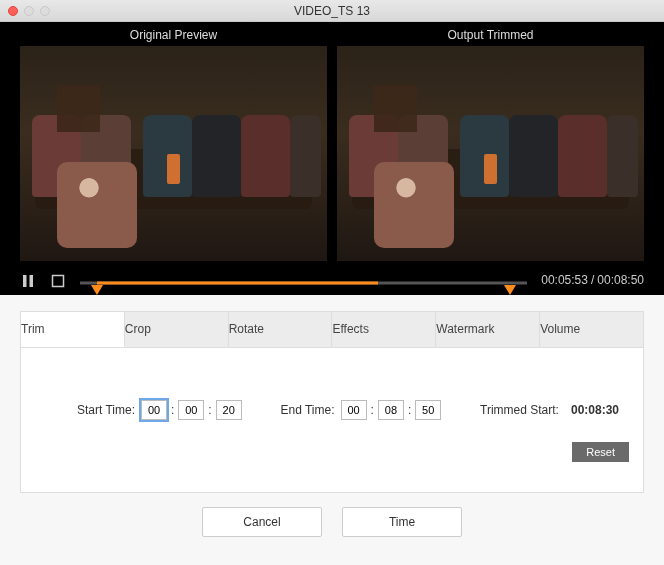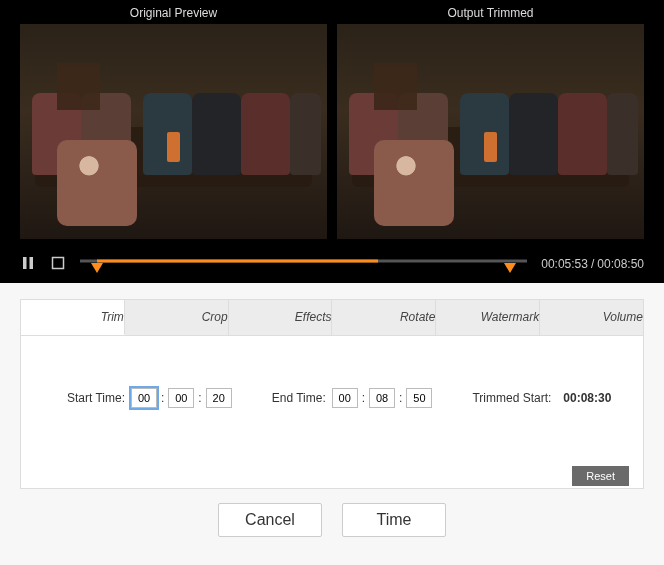--- a/index.html
+++ b/index.html
@@ -4,71 +4,79 @@
 <style>
   * { box-sizing: border-box; margin: 0; padding: 0; font-family: -apple-system, BlinkMacSystemFont, "Helvetica Neue", Arial, sans-serif; }
   html, body { width: 664px; height: 565px; background: #f0f0f0; overflow: hidden; }
   .window { width: 664px; height: 565px; background: #f0f0f0; display: flex; flex-direction: column; }
   .titlebar { height: 22px; background: linear-gradient(#e8e8e8,#d8d8d8); display: flex; align-items: center; padding-left: 8px; position: relative; border-bottom: 1px solid #c8c8c8; }
   .traffic { display: flex; gap: 6px; }
   .dot { width: 10px; height: 10px; border-radius: 50%; }
   .dot.red { background:#ff5f56; border:1px solid #e0443e;}
   .dot.gray { background:#ddd; border:1px solid #c8c8c8;}
   .titletext { position: absolute; left:0; right:0; text-align:center; font-size:12px; color:#333; pointer-events:none;}
-  .dark-strip { background:#000; padding:0 20px 12px 20px; }
+  .dark-strip { background:#000; padding:0 20px 2px 20px; }
   .preview-headers { display:flex; gap:10px; }
   .ph { flex:1; text-align:center; color:#ddd; font-size:12px; padding:6px 0 4px 0;}
   .previews { display:flex; gap:10px; }
   .preview { flex:1; height:215px; background:#1a1a1a; display:flex; align-items:center; justify-content:center; overflow:hidden; position:relative;}
   .scene { width:100%; height:100%; background:linear-gradient(180deg,#2b2218 0%,#3a2d1f 40%,#1f1712 100%); position:relative;}
   .scene::before{content:"";position:absolute;left:5%;right:5%;top:48%;height:28%;background:rgba(40,28,18,0.8);border-radius:6px;}
   .scene::after{content:"";position:absolute;left:12%;top:18%;width:14%;height:22%;background:rgba(60,40,25,0.9);}
   .person{position:absolute;bottom:30%;width:16%;height:38%;border-radius:8px 8px 4px 4px;}
   .p1{left:4%;background:#6b3b38;}
   .p2{left:20%;background:#5b3e36;}
   .p3{left:40%;background:#2b3940;}
   .p4{left:56%;background:#232428;}
   .p5{left:72%;background:#5a2e2b;}
   .p6{left:88%;background:#3b2f2a;width:10%;}
   .fg{position:absolute;bottom:6%;left:12%;width:26%;height:40%;background:radial-gradient(circle at 40% 30%, #d8b7a0 12%, transparent 13%), #8a5a4a;border-radius:10px;}
   .bottle{position:absolute;bottom:36%;left:48%;width:4%;height:14%;background:#d07030;border-radius:2px;}
-  .controls-row{display:flex;align-items:flex-end;gap:14px;padding:12px 0 0 0;}
+  .controls-row{display:flex;align-items:flex-start;gap:14px;padding:12px 0 0 0;}
   .icon-btn{width:16px;height:16px;display:flex;align-items:center;justify-content:center;color:#ccc;border:none;background:none;cursor:pointer;}
   .icon-btn svg{width:16px;height:16px;}
   .slider-wrap{flex:1;position:relative;height:20px;display:flex;align-items:center;}
   .track-bg{position:absolute;left:0;right:0;top:50%;height:3px;background:#555;transform:translateY(-50%);}
   .track-active{position:absolute;left:0;top:50%;height:3px;background:#ff8c1a;transform:translateY(-50%);}
   .handle-tri{position:absolute;top:50%;width:0;height:0;border-left:6px solid transparent;border-right:6px solid transparent;}
   .handle-tri.start{border-top:10px solid #ff8c1a;transform:translate(-6px,2px);}
   .handle-tri.end{border-top:10px solid #ff8c1a;transform:translate(-6px,2px);}
   .timecode{color:#ccc;font-size:12px;white-space:nowrap;}
   .timecode .sep{margin:0 3px;}
   .lower{background:#f7f7f7;flex:1;padding:16px 20px 14px 20px;display:flex;flex-direction:column;}
   .tabs{display:flex;border:1px solid #ddd;background:#ececec;}
-  .tab{flex:1;text-align:right;font-size:12px;color:#444;padding:10px 0;border-right:1px solid #ddd;cursor:pointer;font-style:italic;}
+  .tab{flex:1;text-align:left;font-size:12px;color:#444;padding:10px 0;border-right:1px solid #ddd;cursor:pointer;}
   .tab:last-child{border-right:none;}
   .tab.active{background:#fff;border-bottom:1px solid #fff;position:relative;}
   .tab:not(.active){background:#ececec;}
   .panel{border:1px solid #ddd;border-top:none;background:#fff;flex:1;position:relative;padding:52px 24px 20px 24px;}
   .trim-row{display:flex;align-items:center;gap:6px;font-size:12px;color:#333;}
   .trim-row .grp{display:flex;align-items:center;gap:4px;}
   .tlabel{margin-right:2px;white-space:nowrap;}
   .numbox{width:26px;height:20px;border:1px solid #bbb;background:#fff;font-size:11px;text-align:center;padding:0;}
   .numbox.sel{outline:2px solid #6fa8e6;outline-offset:0;}
   .colon{font-size:12px;color:#333;}
   .gap20{width:28px;}
-  .reset-btn{position:absolute;right:14px;bottom:2px;background:#6a6a6a;color:#fff;border:none;font-size:11px;padding:4px 14px;cursor:pointer;}
+  .reset-btn{position:absolute;right:14px;bottom:30px;background:#6a6a6a;color:#fff;border:none;font-size:11px;padding:4px 14px;cursor:pointer;}
   .footer{display:flex;justify-content:center;gap:20px;padding:14px 0;background:#f7f7f7;}
-  .pill-btn{width:104px;padding:7px 0;text-align:center;font-size:16px;color:#333;background:#fff;border:1px solid #ccc;border-radius:2px;cursor:pointer;}
+  .pill-btn{width:120px;padding:7px 0;text-align:center;font-size:12px;color:#333;background:#fff;border:1px solid #ccc;border-radius:2px;cursor:pointer;}
 </style>
 </head>
 <body>
 
 <div class="window">
 
+  <div class="titlebar">
+    <div class="traffic">
+      <div class="dot red"></div>
+      <div class="dot gray"></div>
+      <div class="dot gray"></div>
+    </div>
+    <div class="titletext">VIDEO_TS 13</div>
+  </div>
 
   <div class="dark-strip">
     <div class="preview-headers">
       <div class="ph">Original Preview</div>
       <div class="ph">Output  Trimmed</div>
     </div>
     <div class="previews">
       <div class="preview">
         <div class="scene">
           <div class="person p1"></div>
@@ -116,28 +124,28 @@
       <div class="timecode">
         <span>00:05:53</span><span class="sep">/</span><span>00:08:50</span>
       </div>
     </div>
   </div>
 
   <div class="lower">
     <div class="tabs" id="tabs">
         <div class="tab active">Trim</div>
         <div class="tab">Crop</div>
+        <div class="tab">Rotate</div>
         <div class="tab">Effects</div>
-        <div class="tab">Rotate</div>
         <div class="tab">Watermark</div>
         <div class="tab">Volume</div>
       </div>
     <div class="panel">
       <div class="trim-row">
-        <div class="grp" style="margin-left:22px;">
+        <div class="grp" style="margin-left:32px;">
           <span class="tlabel">Start Time:</span>
           <input class="numbox sel" value="00" style="">
           <span class="colon">:</span>
           <input class="numbox" value="00" style="">
           <span class="colon">:</span>
           <input class="numbox" value="20" style="">
         </div>
         <div class="gap20"></div>
         <div class="grp">
           <span class="tlabel">End Time:</span>

